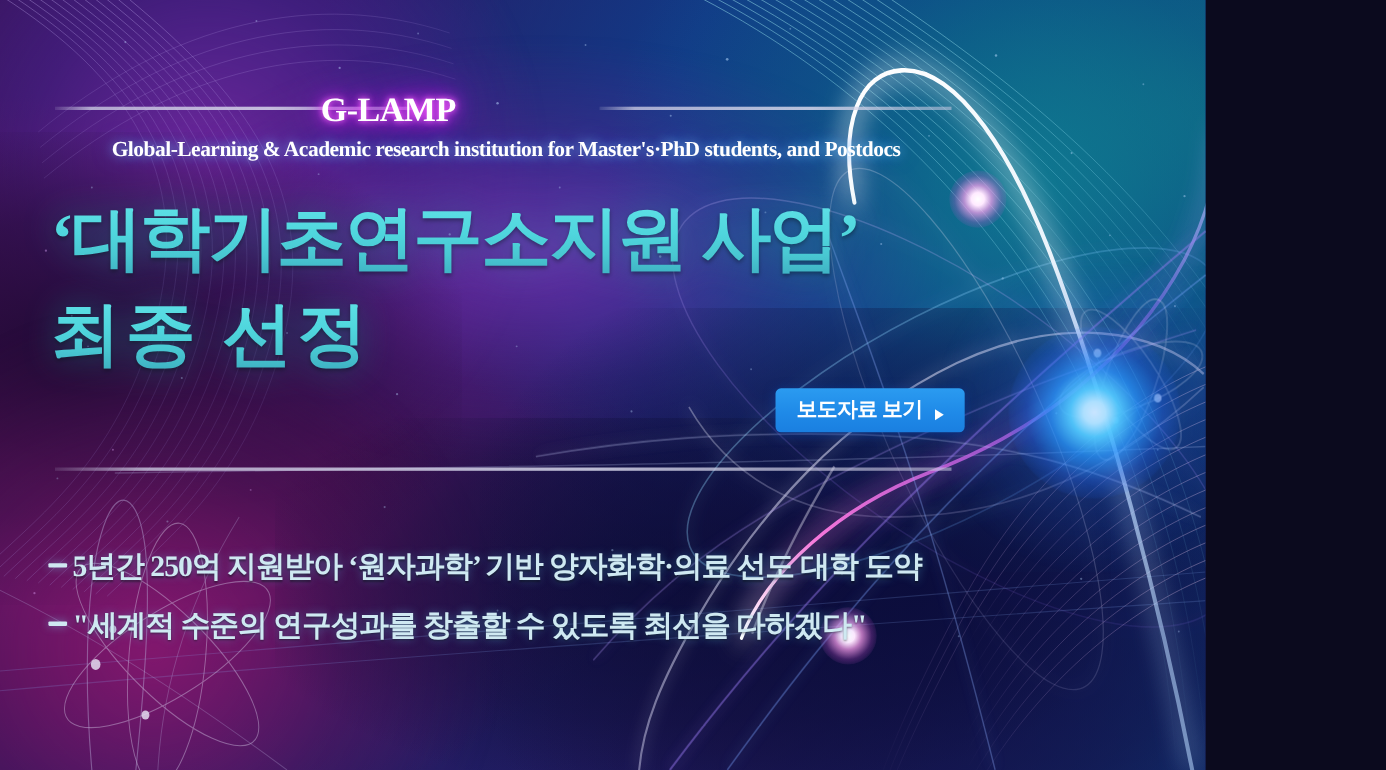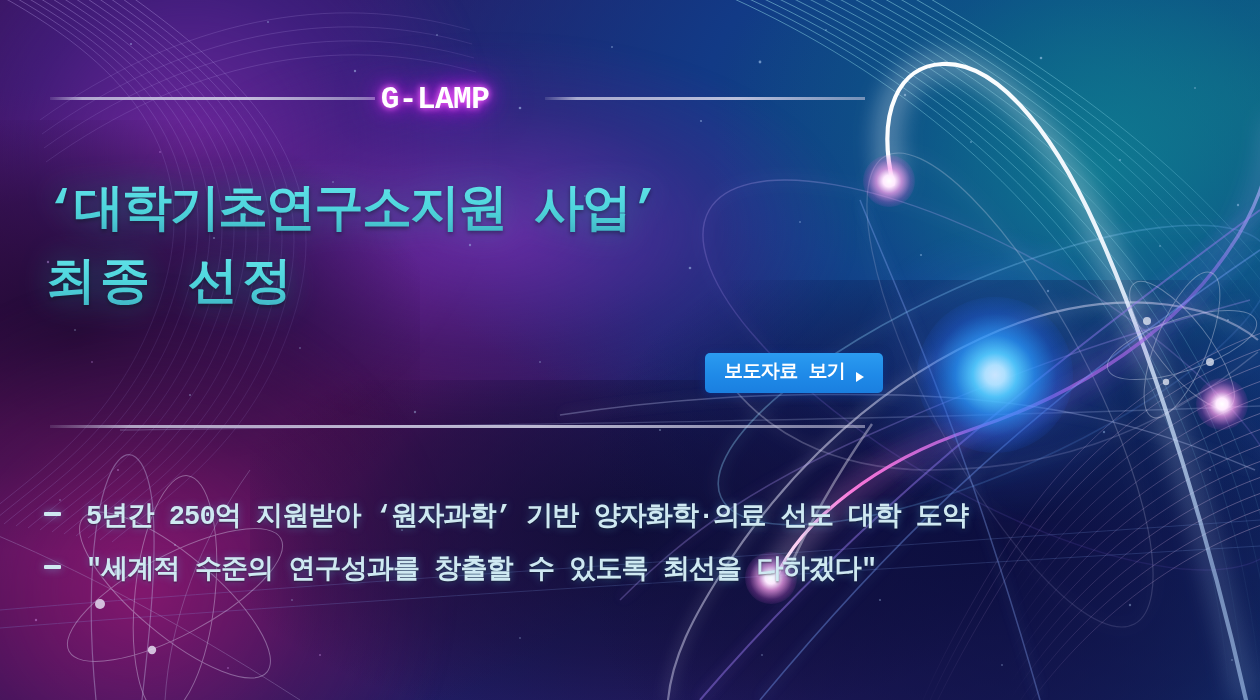--- a/index.html
+++ b/index.html
@@ -5,24 +5,24 @@
 <style>
   html, body {
     margin: 0;
     padding: 0;
     background: #0b0a1e;
   }
   * { box-sizing: border-box; }
 
   .banner {
     position: relative;
-    width: 1260px;
+    width: 1096px;
     height: 700px;
     overflow: hidden;
-    font-family: Liberation Mono, monospace;
+    font-family: Liberation Serif, serif;
     background: #1a1040;
     user-select: none;
   }
 
   
   .bg-base {
     position: absolute; inset: 0;
     background:
       radial-gradient(120% 95% at 104% 14%, #0e6b80 0%, #0b4f7e 22%, #123a86 40%, rgba(18,45,120,0) 66%),
       radial-gradient(85% 80% at 2% 62%, #6d1468 0%, #4d1157 30%, rgba(60,15,80,0) 62%),
@@ -151,21 +151,21 @@
     text-shadow: 0 0 10px rgba(120,200,255,.75), 0 0 22px rgba(60,140,255,.45);
   }
 
   .headline {
     position:absolute;
     left:46px; top:186px;
     line-height:0.98;
   }
   .headline .hl {
     display:block;
-    font-size:50px;
+    font-size:64px;
     font-weight:bold;
     letter-spacing:-2px;
     background: linear-gradient(180deg, #5ee0e6 0%, #4fd6dd 42%, #49c8d2 72%, #3fb3c4 100%);
     -webkit-background-clip:text;
     background-clip:text;
     color:transparent;
     -webkit-text-fill-color:transparent;
     filter: drop-shadow(0 0 16px rgba(45,200,215,.42)) drop-shadow(0 2px 2px rgba(0,0,0,.45));
   }
   .headline .hl2 { margin-top:24px; letter-spacing:4px; }
@@ -198,21 +198,21 @@
     border-bottom:5.5px solid transparent;
   }
 
   .bullets {
     position:absolute;
     left:44px; top:497px;
   }
   .bullet {
     display:flex;
     align-items:baseline;
-    gap:25px;
+    gap:5px;
     font-size:27px;
     font-weight:bold;
     letter-spacing:-0.9px;
     color:#cfe9f2;
     white-space:nowrap;
     text-shadow: 0 0 9px rgba(90,190,230,.42), 0 1px 2px rgba(0,0,0,.5);
   }
   .bullet + .bullet { margin-top:17px; }
   .bullet .dash {
     display:inline-block;
@@ -504,20 +504,21 @@
 
   <div class="content">
 
     <div class="rule rule-top-left"></div>
     <div class="rule rule-top-right"></div>
 
     <div class="brand">
       <span class="brand-text">G-LAMP</span>
     </div>
 
+    <div class="subtitle">Global-Learning &amp; Academic research institution for Master's·PhD students, and Postdocs</div>
 
     <div class="headline">
       <span class="hl hl1">‘대학기초연구소지원 사업’</span>
       <span class="hl hl2">최종 선정</span>
     </div>
 
     <div class="cta" role="button" tabindex="0">
       <span class="cta-label">보도자료 보기</span>
       <span class="cta-arrow"></span>
     </div>

